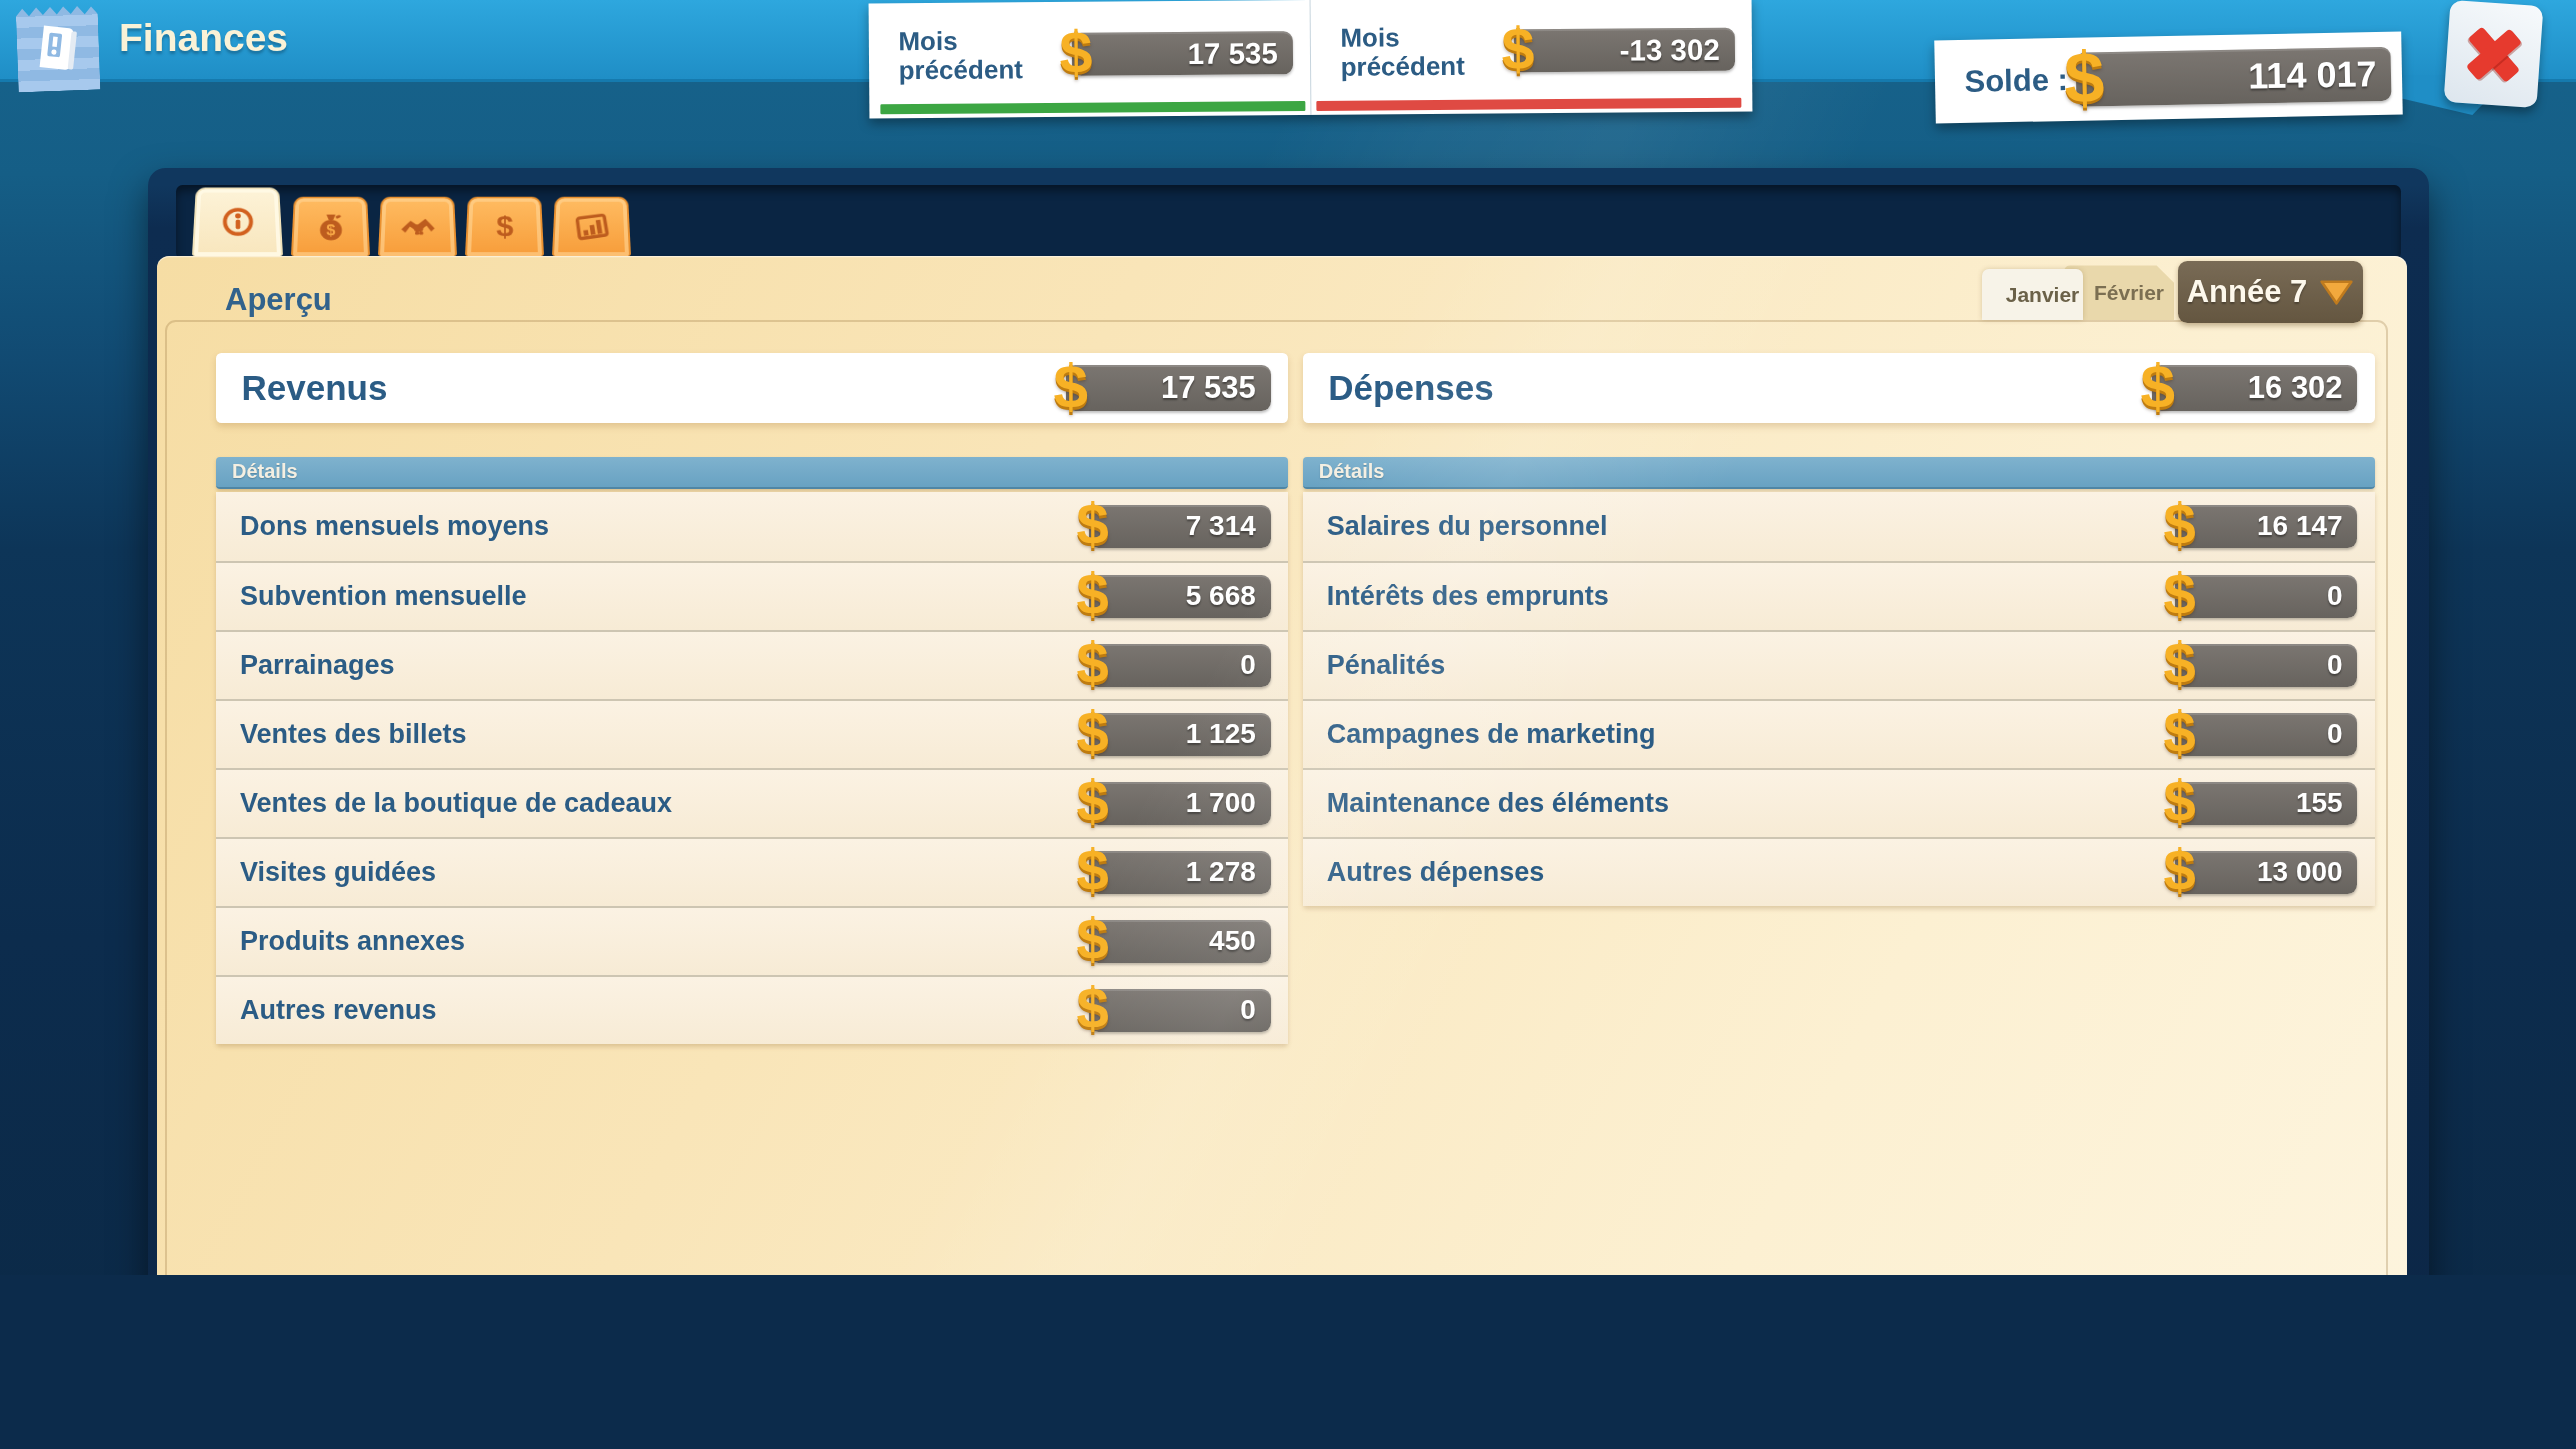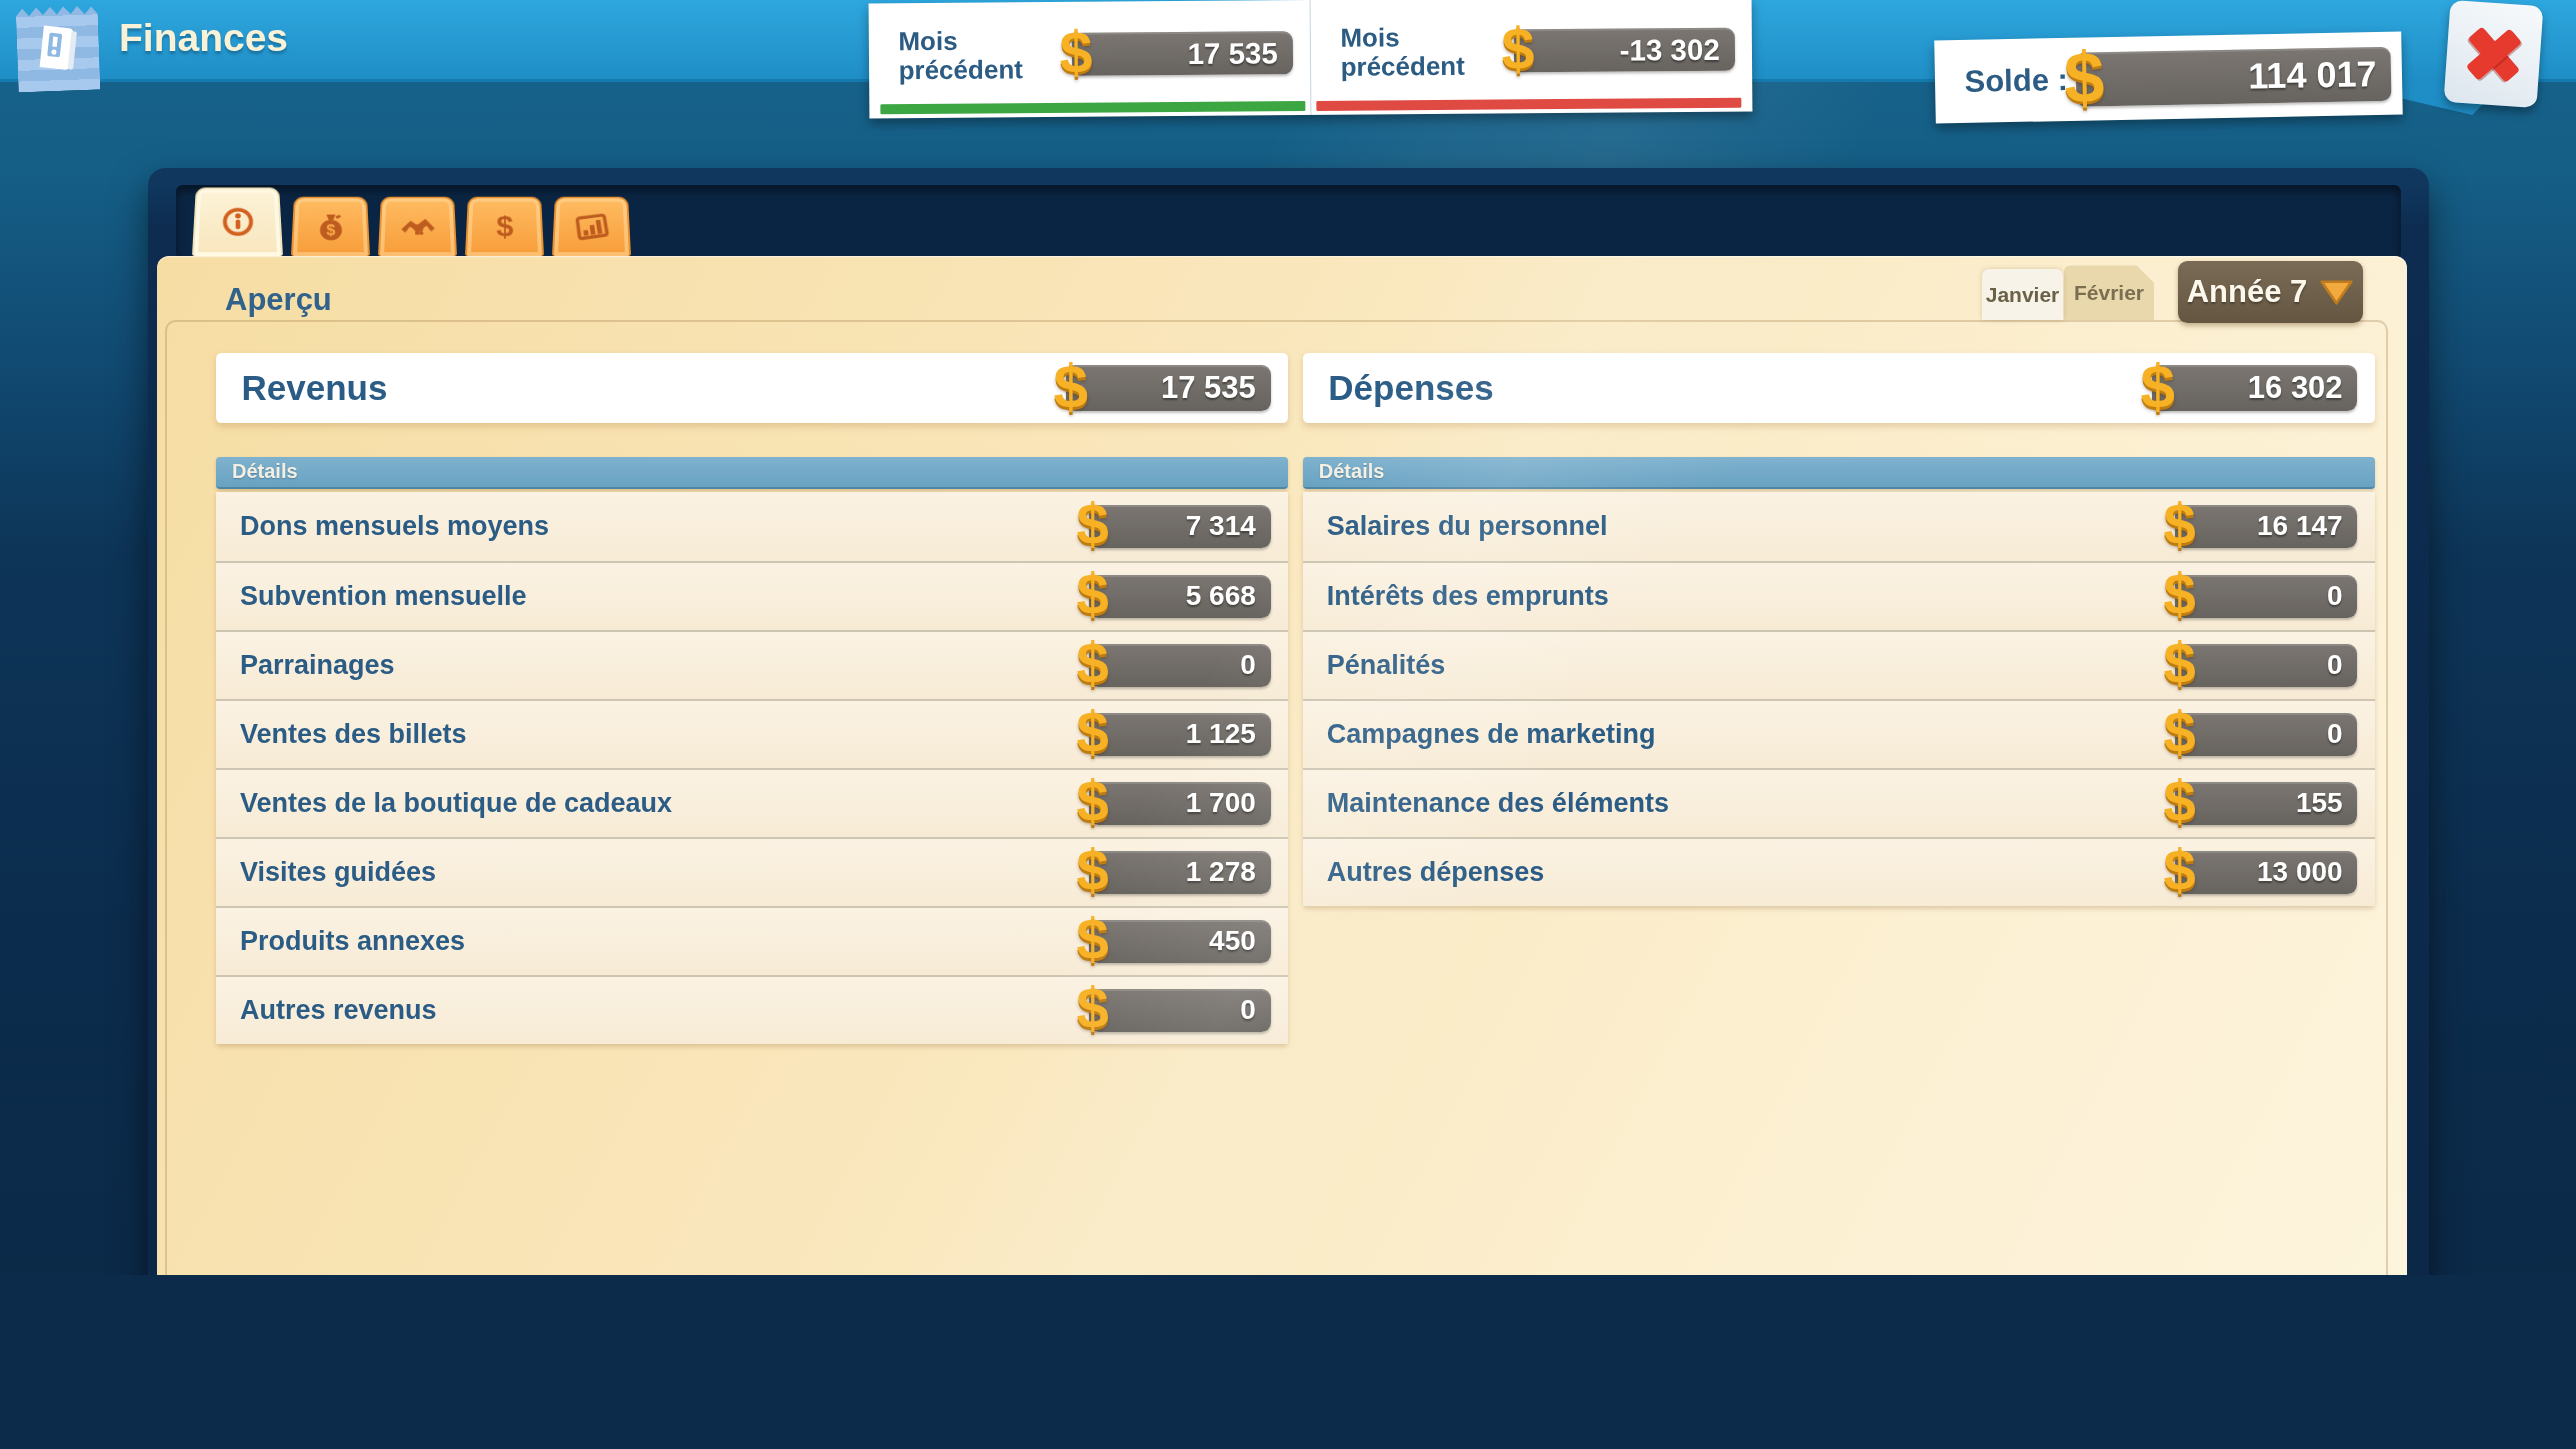--- a/index.html
+++ b/index.html
@@ -88,21 +88,21 @@
     background:linear-gradient(118deg,#f6dda4 0%,#f9e5b8 35%,#fcf0d2 75%,#fdf4dd 100%);
     box-shadow:inset 0 1.3px 0 rgba(255,255,255,.5);}
   .content-panel::after{content:"";position:absolute;inset:0;border-radius:12px;pointer-events:none;
     background:linear-gradient(118deg,transparent 45%,rgba(255,255,255,.10) 52%,transparent 60%);}
   .section-title{position:absolute;left:68px;top:25.5px;font-size:31px;color:#31628c;}
   .inner-outline{position:absolute;left:8px;top:64px;right:19px;bottom:14.8px;border:2px solid rgba(150,115,60,.28);
     border-radius:10.7px;pointer-events:none;}
 
   
   .month-tab{position:absolute;display:flex;align-items:center;justify-content:center;
-    border-radius:6.7px 6.7px 0 0;font-size:21px;cursor:pointer;}
+    border-radius:6.7px 6.7px 0 0;font-size:21px;cursor:pointer;padding-left:20px;}
   .month-tab.jan{left:1825px;top:13.4px;width:81px;height:51px;background:#f7f3e8;color:#6b6148;z-index:2;
     box-shadow:0 0 5.4px rgba(120,90,40,.25);}
   .month-tab.fev{left:1907px;top:9.4px;width:90px;height:55px;background:#e9d8ab;color:#7b6f52;
     clip-path:polygon(0 0,calc(100% - 17.4px) 0,100% 17.4px,100% 100%,0 100%);}
   .year-btn{position:absolute;left:2021px;top:5.4px;width:185px;height:62px;border-radius:9.4px;cursor:pointer;
     background:linear-gradient(180deg,#796b56,#645640);display:flex;align-items:center;justify-content:center;gap:12px;
     color:#fdf8ec;font-size:31px;box-shadow:0 2.7px 5.4px rgba(90,60,20,.35);text-shadow:0 2px 2px rgba(0,0,0,.3);}
   .year-btn svg{width:35px;height:27px;}
 
   

